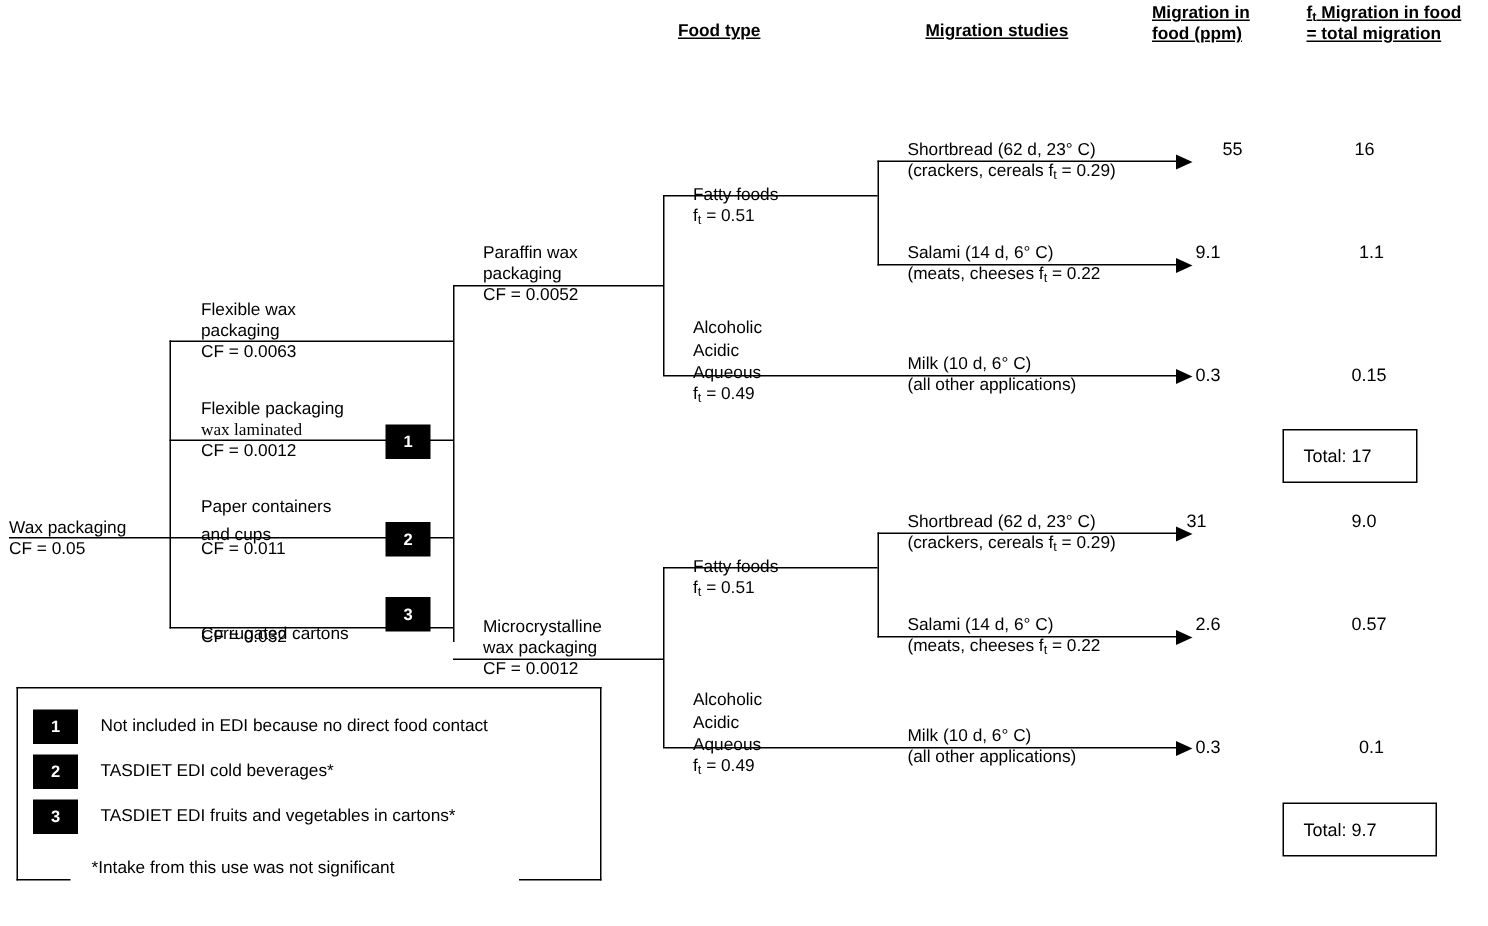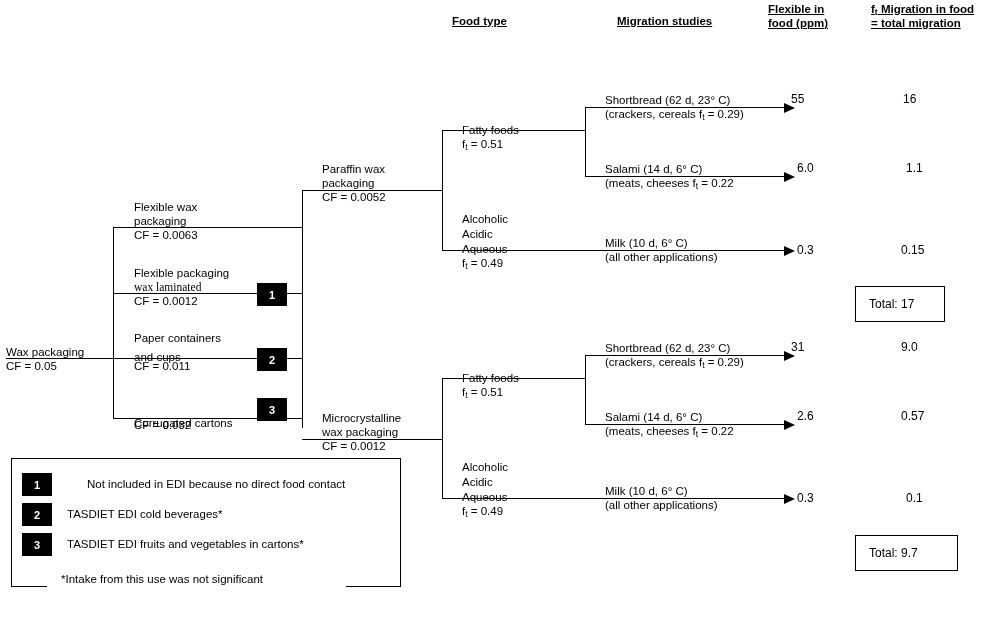--- a/index.html
+++ b/index.html
@@ -21,21 +21,21 @@
          border-top:5px solid transparent;border-bottom:5px solid transparent;
          border-left:11px solid #000;}
   .legitem{position:absolute;font-size:11.5px;white-space:pre;}
   sub{font-size:8.5px;vertical-align:baseline;position:relative;top:2px;}
 </style>
 </head>
 <body>
 
 <div class="hdr" style="left:452px;top:14px;">Food type</div>
 <div class="hdr" style="left:617px;top:14px;text-align:right;">Migration studies</div>
-<div class="hdr" style="left:768px;top:2px;">Flexible in</div>
+<div class="hdr" style="left:768px;top:2px;">Migration in</div>
 <div class="hdr" style="left:768px;top:16px;">food (ppm)</div>
 <div class="hdr" style="left:871px;top:2px;"><span>f</span><sub>t</sub> <span>Migration in food</span></div>
 <div class="hdr" style="left:871px;top:16px;">= total migration</div>
 
 <div class="txt" style="left:6px;top:345px;">Wax packaging</div>
 <div class="txt" style="left:6px;top:359px;">CF = 0.05</div>
 <div class="ln h" style="left:6px;top:358px;width:108px;"></div>
 
 <div class="ln v" style="left:113px;top:227px;height:192px;"></div>
 
@@ -91,23 +91,23 @@
 <div class="txt" style="left:605px;top:93px;">Shortbread (62 d, 23° C)</div>
 <div class="txt" style="left:605px;top:107px;"><span>(crackers, cereals f</span><sub>t</sub><span> = 0.29)</span></div>
 <div class="ln h" style="left:585px;top:107px;width:200px;"></div>
 <div class="arrow" style="left:784px;top:103px;"></div>
 
 <div class="txt" style="left:605px;top:162px;">Salami (14 d, 6° C)</div>
 <div class="txt" style="left:605px;top:176px;"><span>(meats, cheeses f</span><sub>t</sub><span> = 0.22</span></div>
 <div class="ln h" style="left:585px;top:176px;width:200px;"></div>
 <div class="arrow" style="left:784px;top:172px;"></div>
 
-<div class="num" style="left:791px;top:92px;text-align:right;">55</div>
+<div class="num" style="left:815px;top:92px;text-align:right;">55</div>
 <div class="num" style="left:903px;top:92px;">16</div>
-<div class="num" style="left:797px;top:161px;">6.0</div>
+<div class="num" style="left:797px;top:161px;">9.1</div>
 <div class="num" style="left:906px;top:161px;">1.1</div>
 <div class="num" style="left:797px;top:243px;">0.3</div>
 <div class="num" style="left:901px;top:243px;">0.15</div>
 
 <div class="txt" style="left:605px;top:236px;">Milk (10 d, 6° C)</div>
 <div class="txt" style="left:605px;top:250px;">(all other applications)</div>
 
 <div class="totalbox" style="left:855px;top:286px;width:90px;height:36px;">Total:  17</div>
 
 <div class="ln v" style="left:442px;top:378px;height:120px;"></div>
@@ -147,21 +147,21 @@
 
 <div class="totalbox" style="left:855px;top:535px;width:103px;height:36px;">Total:  9.7</div>
 
 <div class="ln v" style="left:11px;top:458px;height:129px;"></div>
 <div class="ln v" style="left:400px;top:458px;height:129px;"></div>
 <div class="ln h" style="left:11px;top:458px;width:390px;"></div>
 <div class="ln h" style="left:11px;top:586px;width:36px;"></div>
 <div class="ln h" style="left:346px;top:586px;width:55px;"></div>
 
 <div class="chip" style="left:22px;top:473px;width:30px;height:23px;">1</div>
-<div class="legitem" style="left:67px;top:478px;margin-left:20px;">Not included in EDI because no direct food contact</div>
+<div class="legitem" style="left:67px;top:478px;">Not included in EDI because no direct food contact</div>
 
 <div class="chip" style="left:22px;top:503px;width:30px;height:23px;">2</div>
 <div class="legitem" style="left:67px;top:508px;">TASDIET EDI cold beverages*</div>
 
 <div class="chip" style="left:22px;top:533px;width:30px;height:23px;">3</div>
 <div class="legitem" style="left:67px;top:538px;">TASDIET EDI fruits and vegetables in cartons*</div>
 
 <div class="legitem" style="left:61px;top:573px;">*Intake from this use was not significant</div>
 
 </body></html>

